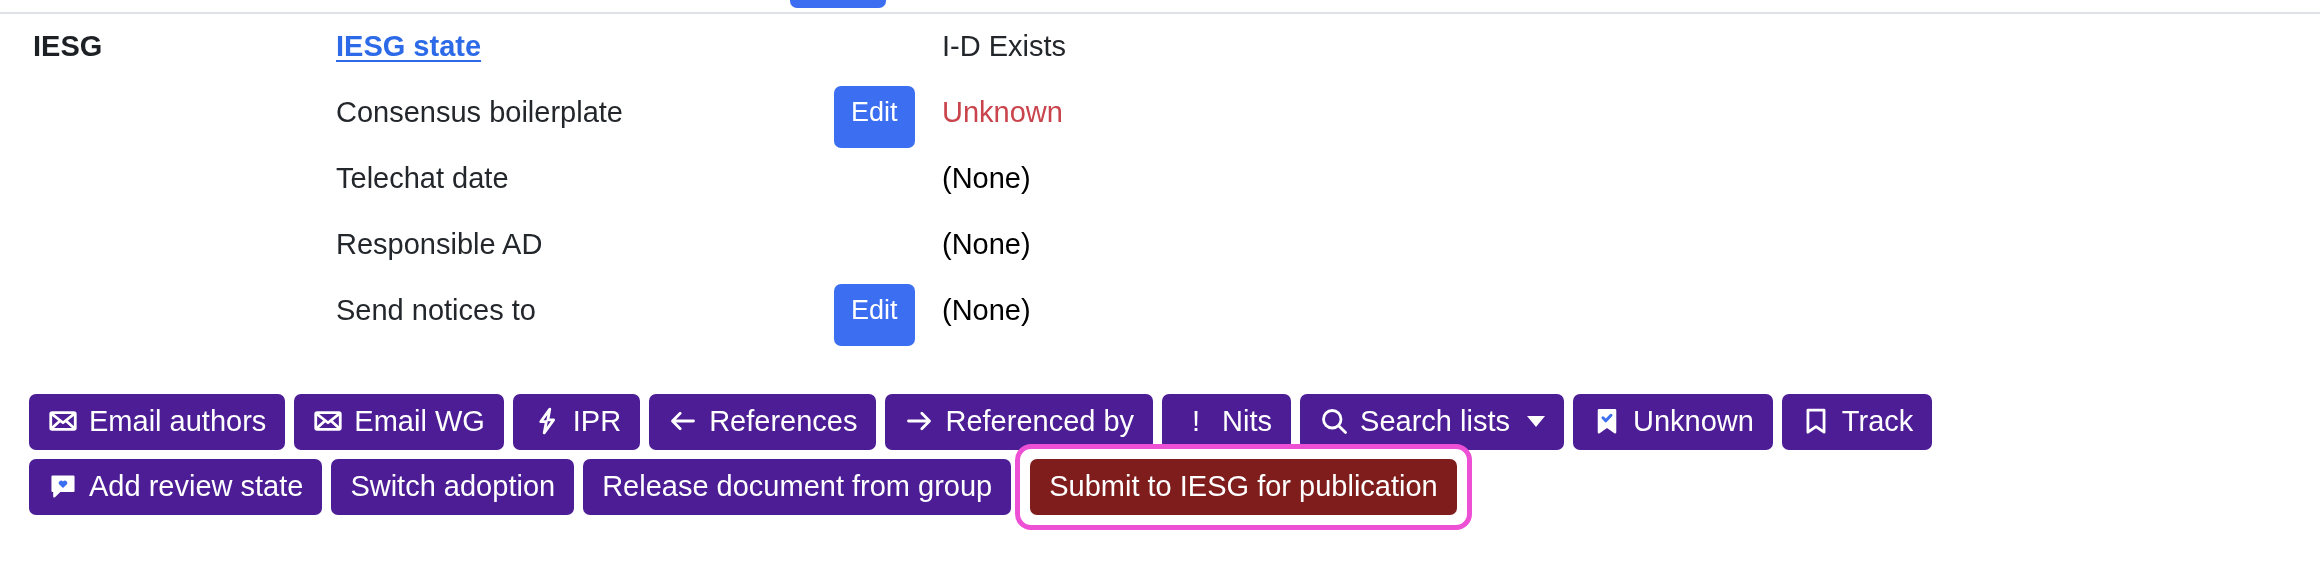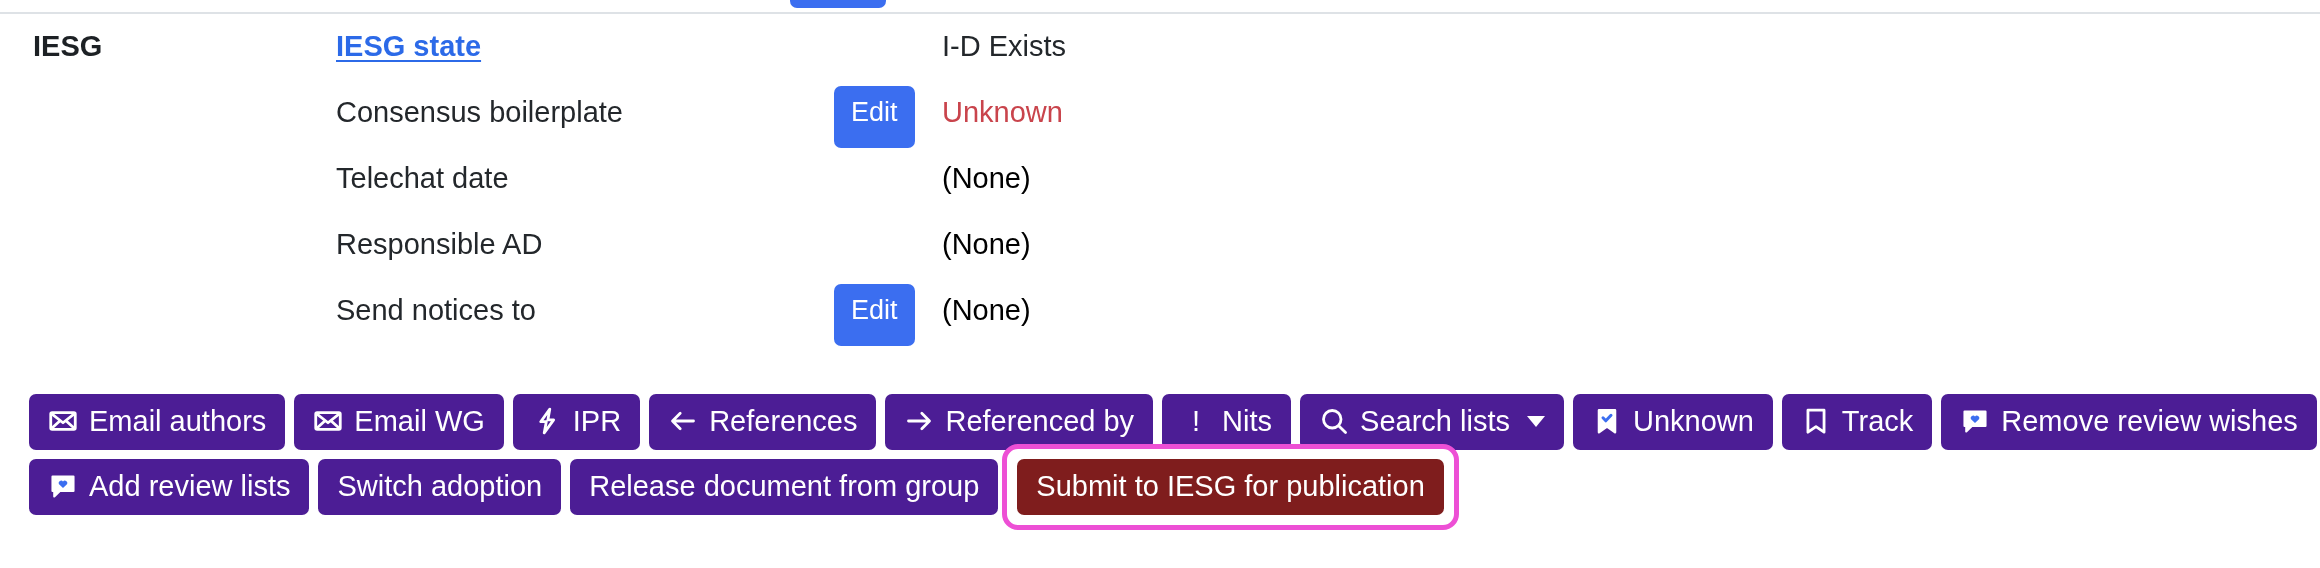--- a/index.html
+++ b/index.html
@@ -328,39 +328,30 @@
         <span>Unknown</span>
       </button>
       <button class="btn">
         <span class="glyph">
           <svg width="28" height="28" viewBox="0 0 16 16">
             <path d="M3.4 1.8h9.2v12.6L8 11.2 3.4 14.4z" stroke="#fff" fill="none" stroke-width="1.6" stroke-linecap="round" stroke-linejoin="round"></path>
           </svg>
         </span>
         <span>Track</span>
       </button>
+    </div>
+  <div class="btn-row" id="action-row-2">
       <button class="btn">
         <span class="glyph">
           <svg width="28" height="28" viewBox="0 0 16 16">
             <path d="M2 2.6h12v8.2H6.2L3 14V10.8H2z" fill="#fff" stroke="#fff" stroke-width="1.2" stroke-linejoin="round"></path>
             <path d="M8 9.1 5.6 6.9a1.45 1.45 0 0 1 2.4-1.5 1.45 1.45 0 0 1 2.4 1.5z" fill="#3b6ef0"></path>
           </svg>
         </span>
-        <span>Remove review wishes</span>
-      </button>
-    </div>
-  <div class="btn-row" id="action-row-2">
-      <button class="btn">
-        <span class="glyph">
-          <svg width="28" height="28" viewBox="0 0 16 16">
-            <path d="M2 2.6h12v8.2H6.2L3 14V10.8H2z" fill="#fff" stroke="#fff" stroke-width="1.2" stroke-linejoin="round"></path>
-            <path d="M8 9.1 5.6 6.9a1.45 1.45 0 0 1 2.4-1.5 1.45 1.45 0 0 1 2.4 1.5z" fill="#3b6ef0"></path>
-          </svg>
-        </span>
-        <span>Add review lists</span>
+        <span>Add review state</span>
       </button>
       <button class="btn">
         <span>Switch adoption</span>
       </button>
       <button class="btn">
         <span>Release document from group</span>
       </button>
       <span class="highlight-wrap"><button class="btn">
           <span>Submit to IESG for publication</span>
         </button></span>

